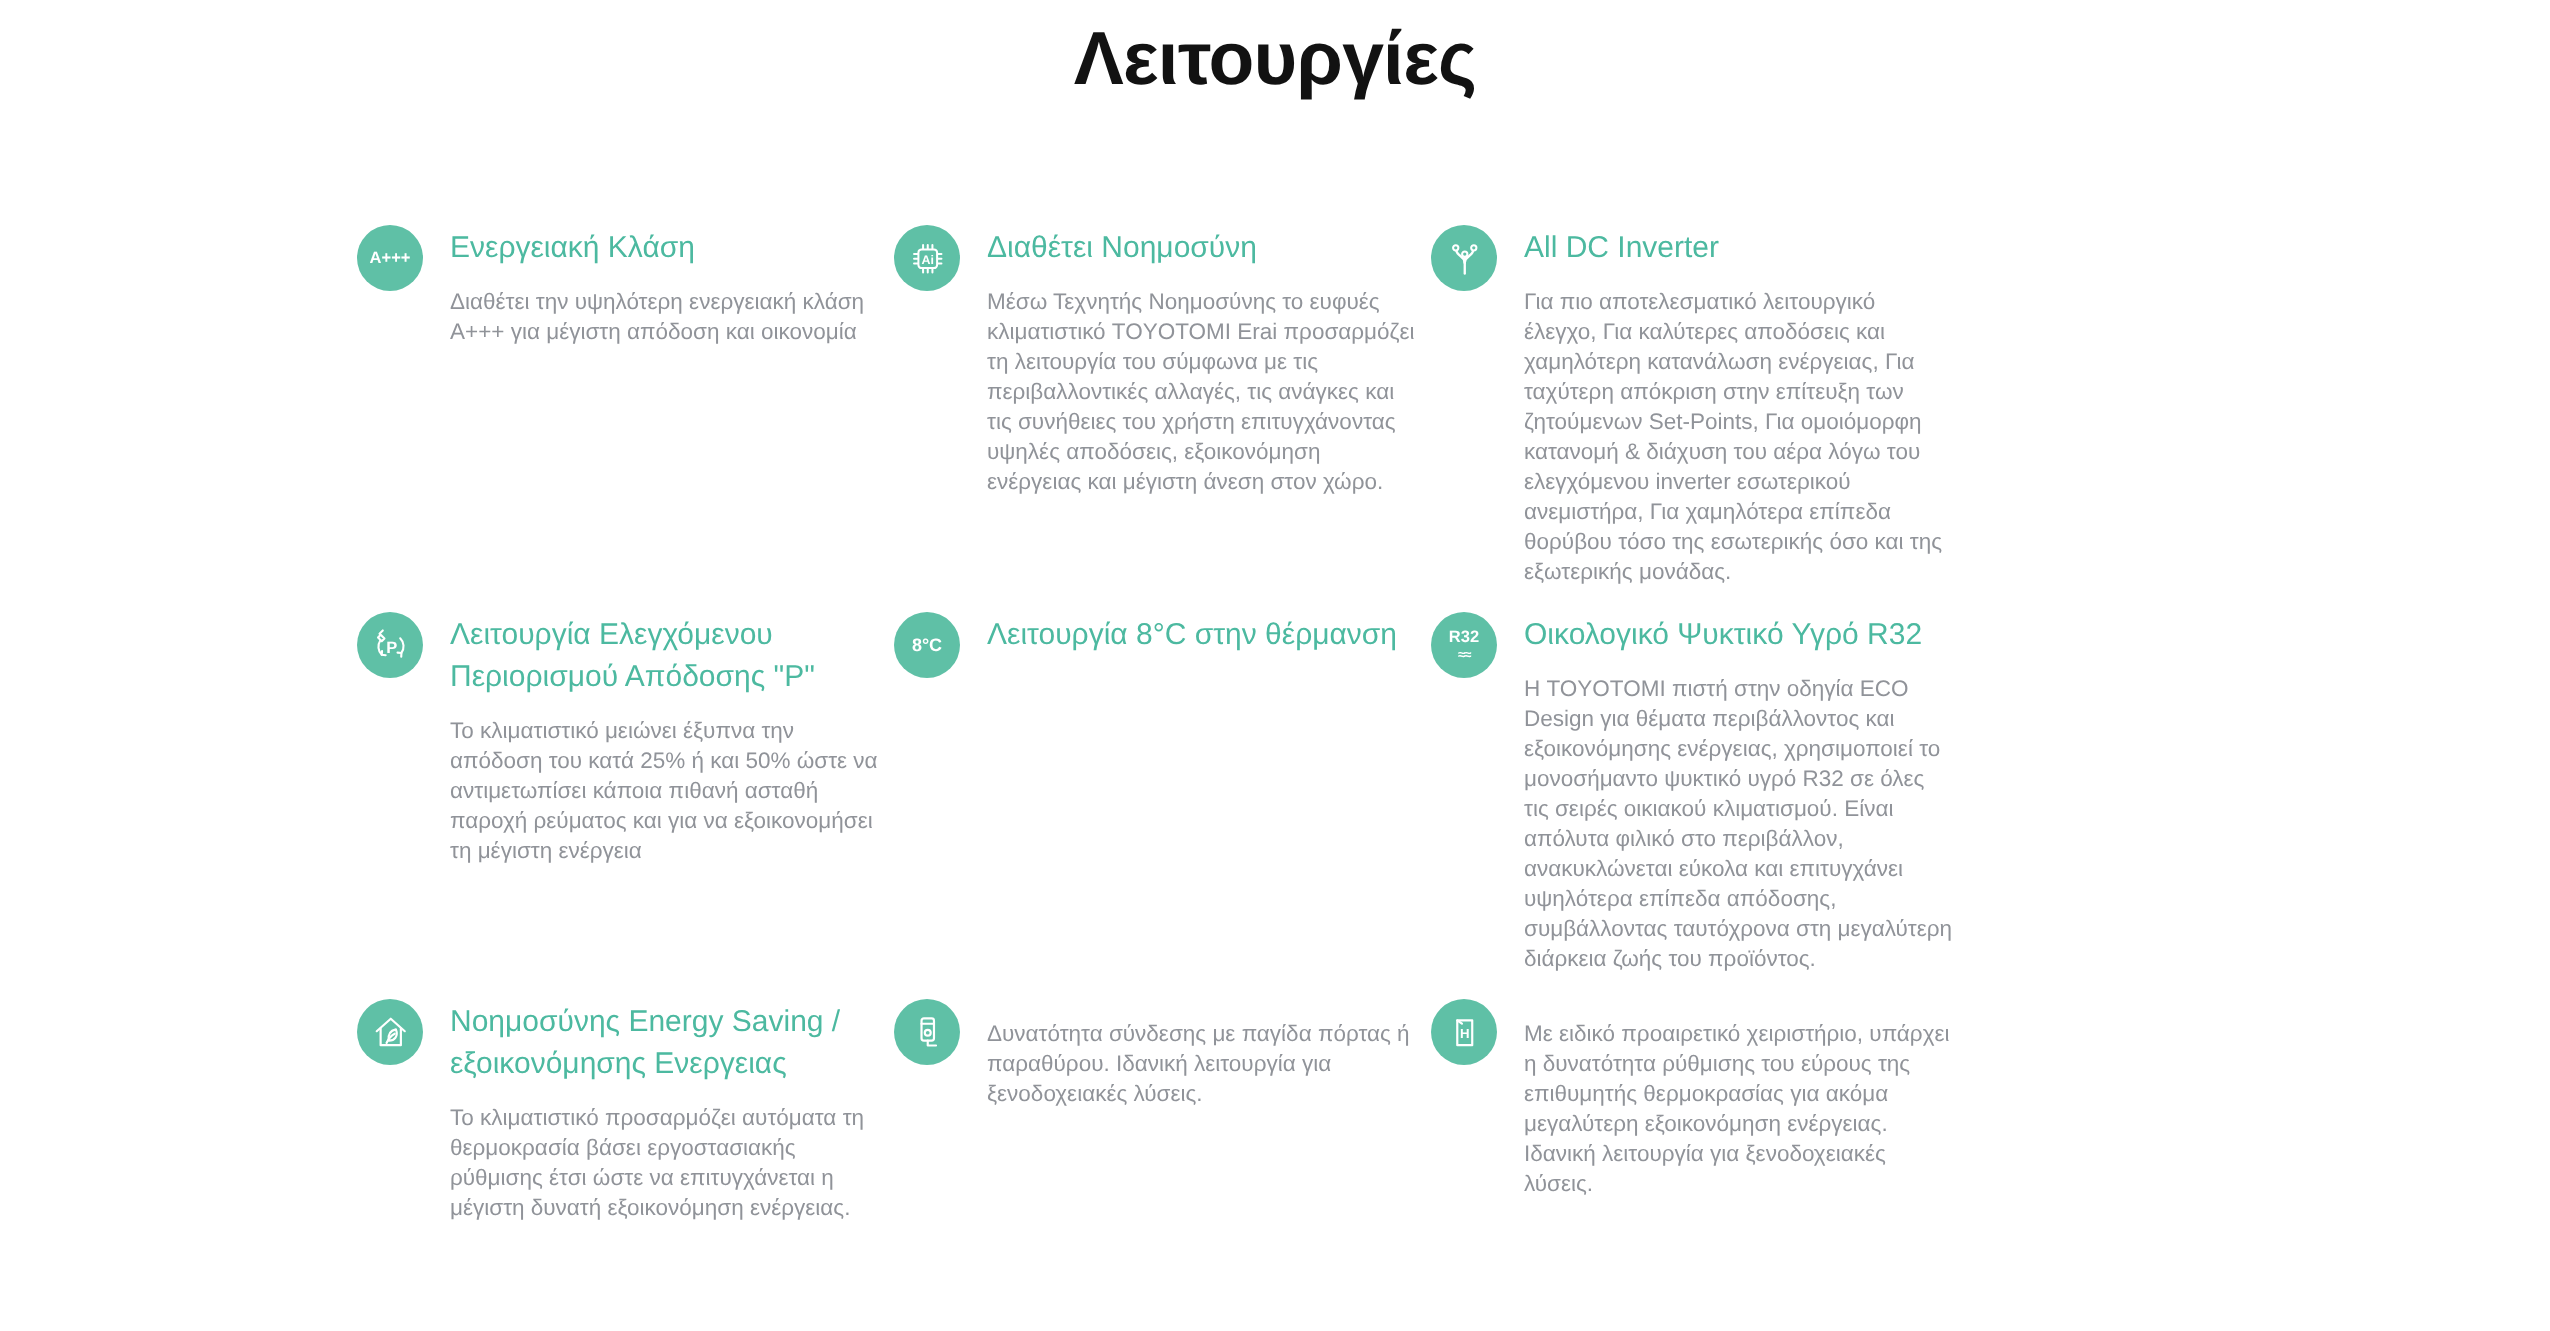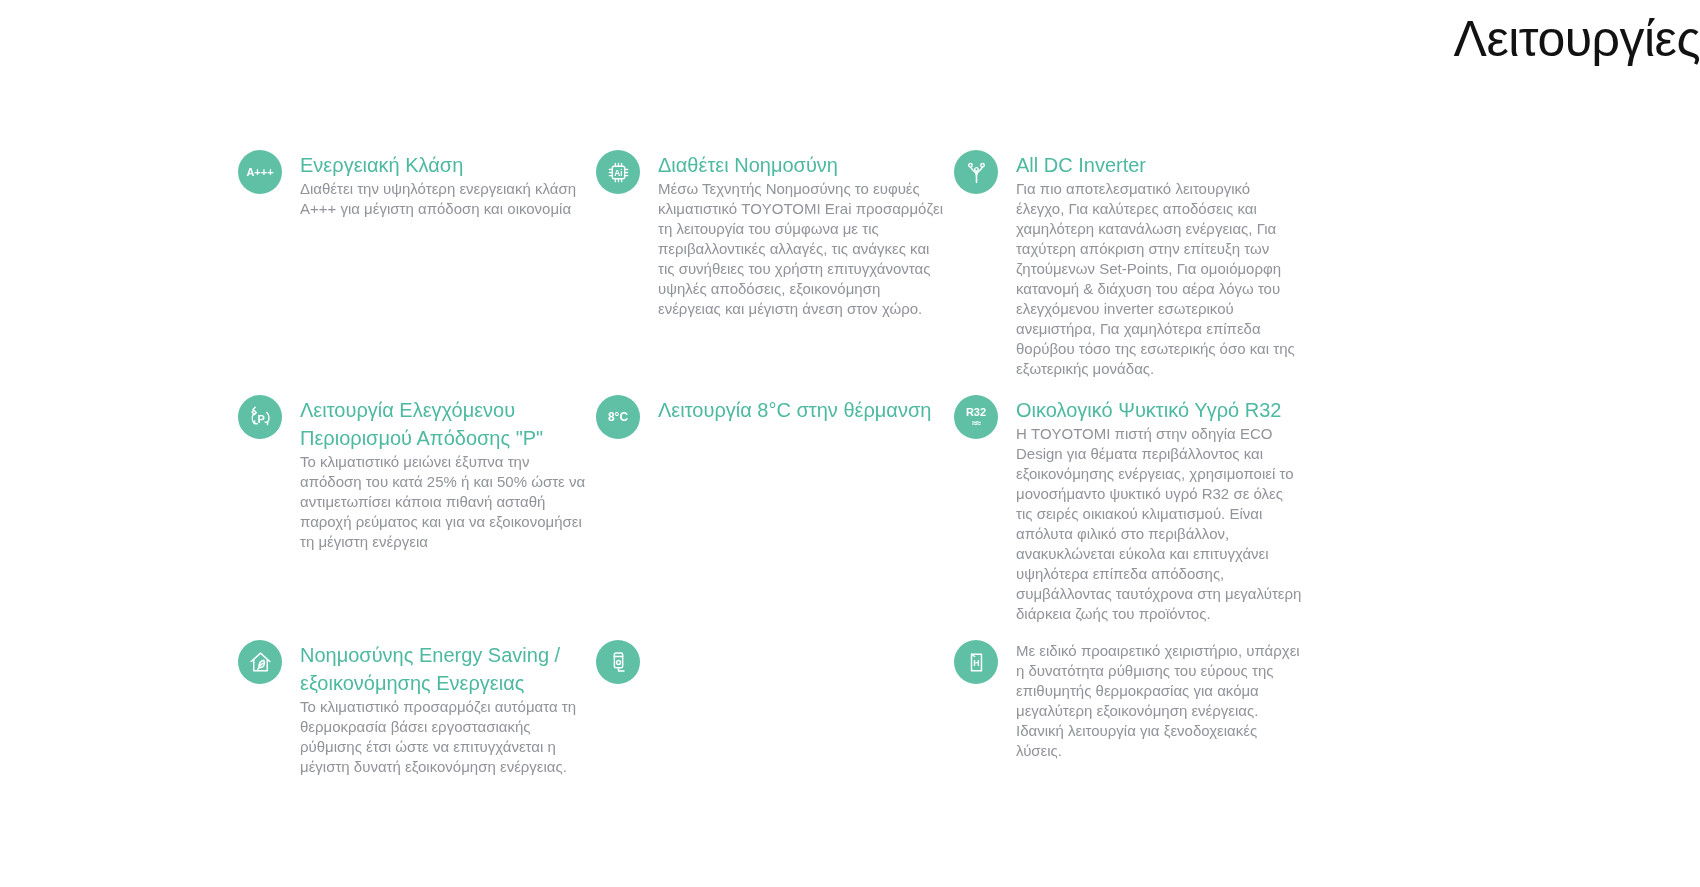--- a/index.html
+++ b/index.html
@@ -11,23 +11,23 @@
   }
   *{margin:0;padding:0;box-sizing:border-box;}
   html,body{background:var(--page-bg);}
   body{
     width:1700px;height:887px;overflow:hidden;
     font-family:"Liberation Sans","DejaVu Sans",sans-serif;
     position:relative;
   }
   .section-title{
     margin-top:10px;
-    text-align:right;
+    text-align:center;
     font-size:50px;
-    font-weight:400;
+    font-weight:700;
     letter-spacing:-0.5px;
     color:var(--title-color);
   }
   .features-grid{
     margin-left:238px;
     margin-top:82px;
     width:1064px;
     display:grid;
     grid-template-columns:repeat(3,348px);
     column-gap:10px;
@@ -52,20 +52,21 @@
   .icon-text .sub{display:block;font-size:9px;margin-top:1px;letter-spacing:-1px;}
   .card-content{flex:1 1 auto;padding-top:1px;}
   .feature-title{
     color:var(--accent);
     font-size:20px;
     line-height:28px;
     font-weight:400;
     max-width:300px;
   }
   .feature-desc{
+    margin-top:13px;
     color:var(--body-text);
     font-size:15px;
     line-height:20px;
     max-width:300px;
   }
   svg{display:block;}
 </style>
 </head>
 <body>
 
@@ -177,20 +178,21 @@
           <svg width="27" height="27" viewBox="0 0 26 26">
             <g stroke="#fff" fill="none" stroke-linecap="round" stroke-linejoin="round" stroke-width="1.4">
               <rect x="9" y="3.8" width="8" height="14.2" rx="1.5"></rect>
               <path d="M9 7.2h8"></path>
               <circle cx="13" cy="13" r="1.9"></circle>
               <path d="M13 18v3.2M13 21.2h5.3"></path>
             </g>
           </svg>
         </div>
     <div class="card-content">
+      <p class="feature-desc">Δυνατότητα σύνδεσης με παγίδα πόρτας ή παραθύρου. Ιδανική λειτουργία για ξενοδοχειακές λύσεις.</p>
     </div>
   </div>
 
   <div class="card">
     <div class="icon-circle">
           <svg width="27" height="27" viewBox="0 0 26 26">
             <g stroke="#fff" fill="none" stroke-linecap="round" stroke-linejoin="round" stroke-width="1.4">
               <path d="M8.2 5h9.6v16H8.2z"></path>
               <path d="M8.2 5l3 2.2"></path>
             </g>

